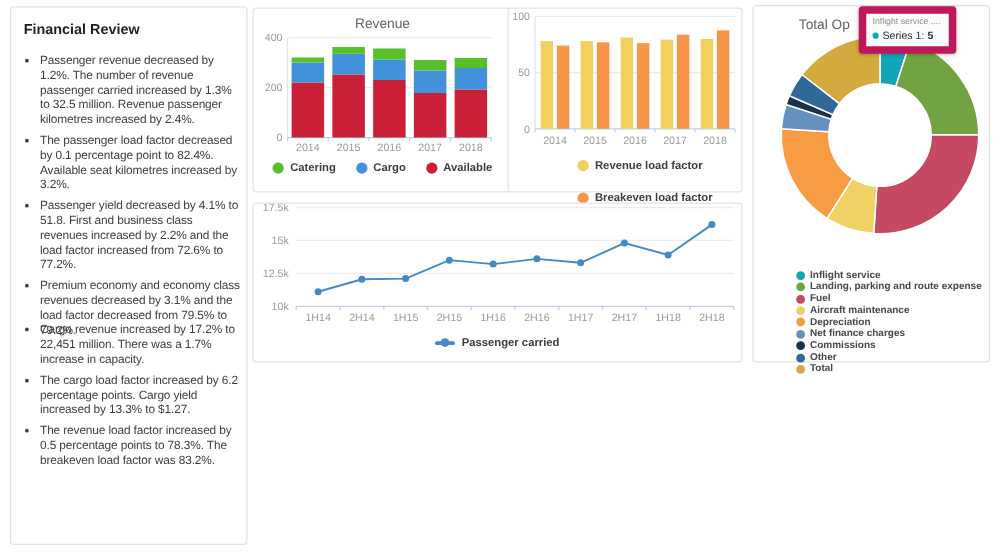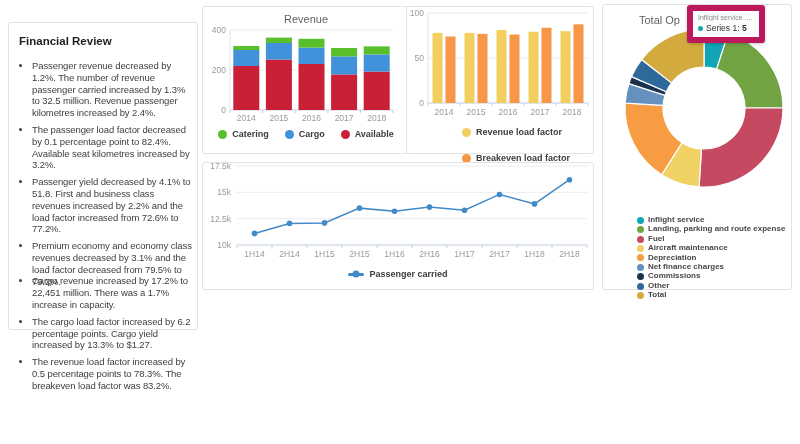--- a/index.html
+++ b/index.html
@@ -1,21 +1,21 @@
 <!DOCTYPE html>
 <html><head>
 <meta charset="utf-8">
 <style>
   *{margin:0;padding:0;box-sizing:border-box}
   html,body{width:800px;height:444px;background:#fff;font-family:"Liberation Sans",sans-serif;overflow:hidden}
   .page{position:relative;width:800px;height:444px}
   .card{position:absolute;background:#fff;border:1px solid #e3e3e3;border-radius:3px}
 
   
-  #card-review{left:8px;top:22px;width:190px;height:308px;padding:9px 3px 8px 8px}
+  #card-review{left:8px;top:5px;width:190px;height:431px;padding:9px 3px 8px 8px}
   #card-review h3{font-size:11.5px;color:#1f1f1f;font-weight:bold;margin:3px 0 13px 2px}
   #card-review ul{list-style:disc;padding-left:15px;padding-right:2px}
   #card-review li{font-size:9.5px;line-height:11.8px;color:#3d3d3d;margin-bottom:5px;letter-spacing:-0.1px}
   #card-review li:nth-child(5){margin-top:-17px}
 
   
   #card-revenue{left:202px;top:6px;width:208px;height:148px}
   #card-lf{left:406px;top:6px;width:188px;height:148px}
   #card-donut{left:602px;top:4px;width:190px;height:286px}
   #card-line{left:202px;top:162px;width:392px;height:128px}

